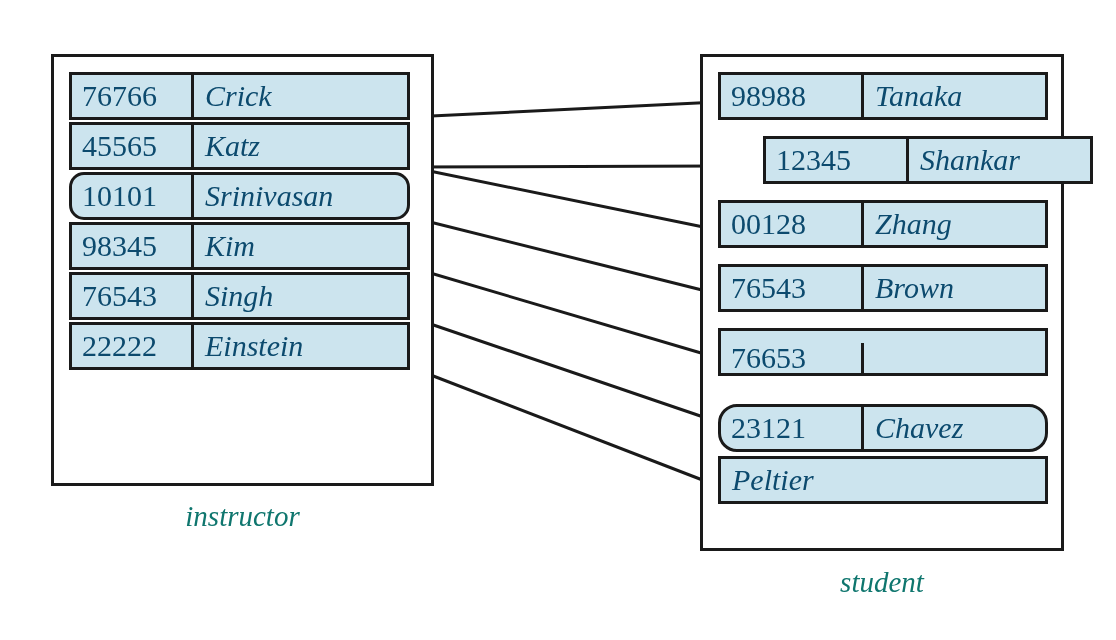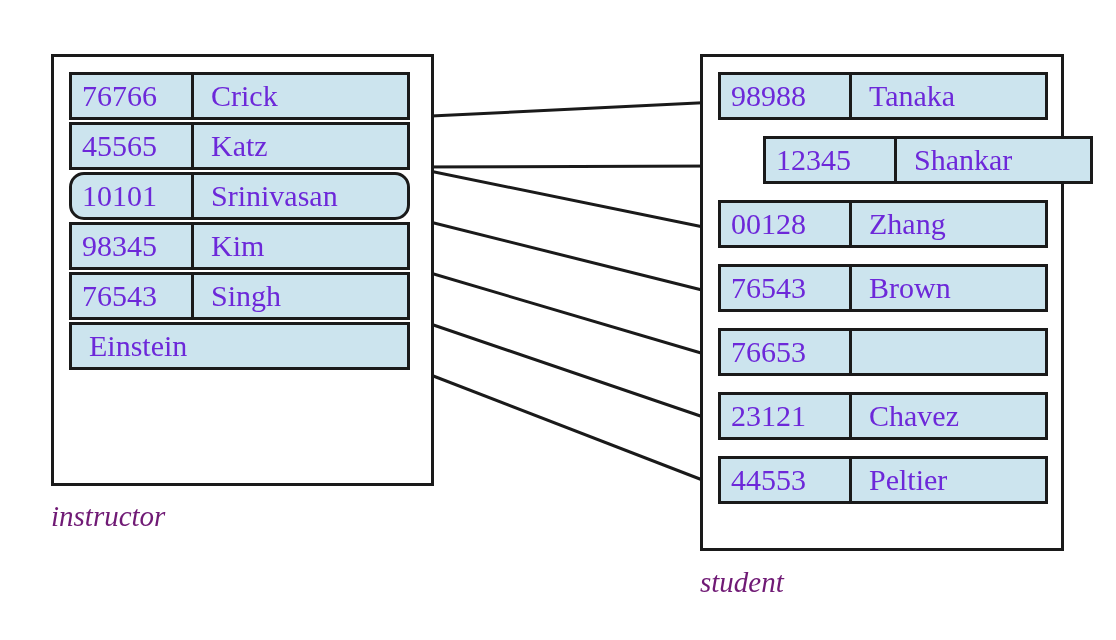--- a/index.html
+++ b/index.html
@@ -51,43 +51,45 @@
   }
   .row.student-row {
     left: 718px;
     width: 330px;
   }
   .cell {
     display: flex;
     align-items: center;
     box-sizing: border-box;
     font-size: 30px;
-    color: #6d28d9;
+    color: #0c4a6e;
     line-height: 1;
     white-space: nowrap;
     overflow: hidden;
   }
   .cell-id {
     justify-content: flex-start;
     padding-left: 10px;
     border-right: 3px solid #1a1a1a;
   }
   .cell-name {
     justify-content: flex-start;
-    padding-left: 17px;
+    padding-left: 11px;
     flex: 1 1 auto;
+    font-style: italic;
   }
   .instructor-row .cell-id { width: 122px; }
-  .student-row .cell-id { width: 131px; }
+  .student-row .cell-id { width: 143px; }
 
   .table-caption {
     position: absolute;
     font-style: italic;
     font-size: 29px;
-    color: #701a75;
+    color: #0f766e;
+    text-align: center;
     white-space: nowrap;
   }
   #instructor-caption {
     left: 51px;
     top: 500px;
     width: 383px;
   }
   #student-caption {
     left: 700px;
     top: 566px;
@@ -135,49 +137,49 @@
       </div>
       <div class="row instructor-row" style="top: 222px;">
         <div class="cell cell-id">98345</div>
         <div class="cell cell-name">Kim</div>
       </div>
       <div class="row instructor-row" style="top: 272px;">
         <div class="cell cell-id">76543</div>
         <div class="cell cell-name">Singh</div>
       </div>
       <div class="row instructor-row" style="top: 322px;">
+        <div class="cell cell-id">22222</div>
         <div class="cell cell-name">Einstein</div>
       </div>
     </div>
   <div id="student-rows">
       <div class="row student-row" style="top: 72px;">
         <div class="cell cell-id">98988</div>
         <div class="cell cell-name">Tanaka</div>
       </div>
       <div class="row student-row" style="top: 136px; margin-left: 45px;">
         <div class="cell cell-id">12345</div>
         <div class="cell cell-name">Shankar</div>
       </div>
       <div class="row student-row" style="top: 200px;">
         <div class="cell cell-id">00128</div>
         <div class="cell cell-name">Zhang</div>
       </div>
       <div class="row student-row" style="top: 264px;">
         <div class="cell cell-id">76543</div>
         <div class="cell cell-name">Brown</div>
       </div>
-      <div class="row student-row" style="top: 328px;">
+      <div class="row student-row" style="top: 328px; align-items: flex-end;">
         <div class="cell cell-id">76653</div>
       </div>
-      <div class="row student-row" style="top: 392px;">
+      <div class="row student-row" style="top: 404px; border-radius: 19px;">
         <div class="cell cell-id">23121</div>
         <div class="cell cell-name">Chavez</div>
       </div>
       <div class="row student-row" style="top: 456px;">
-        <div class="cell cell-id">44553</div>
         <div class="cell cell-name">Peltier</div>
       </div>
     </div>
 
   <div class="table-caption" id="instructor-caption">instructor</div>
 
   <div class="table-caption" id="student-caption">student</div>
 
 </div>
 

